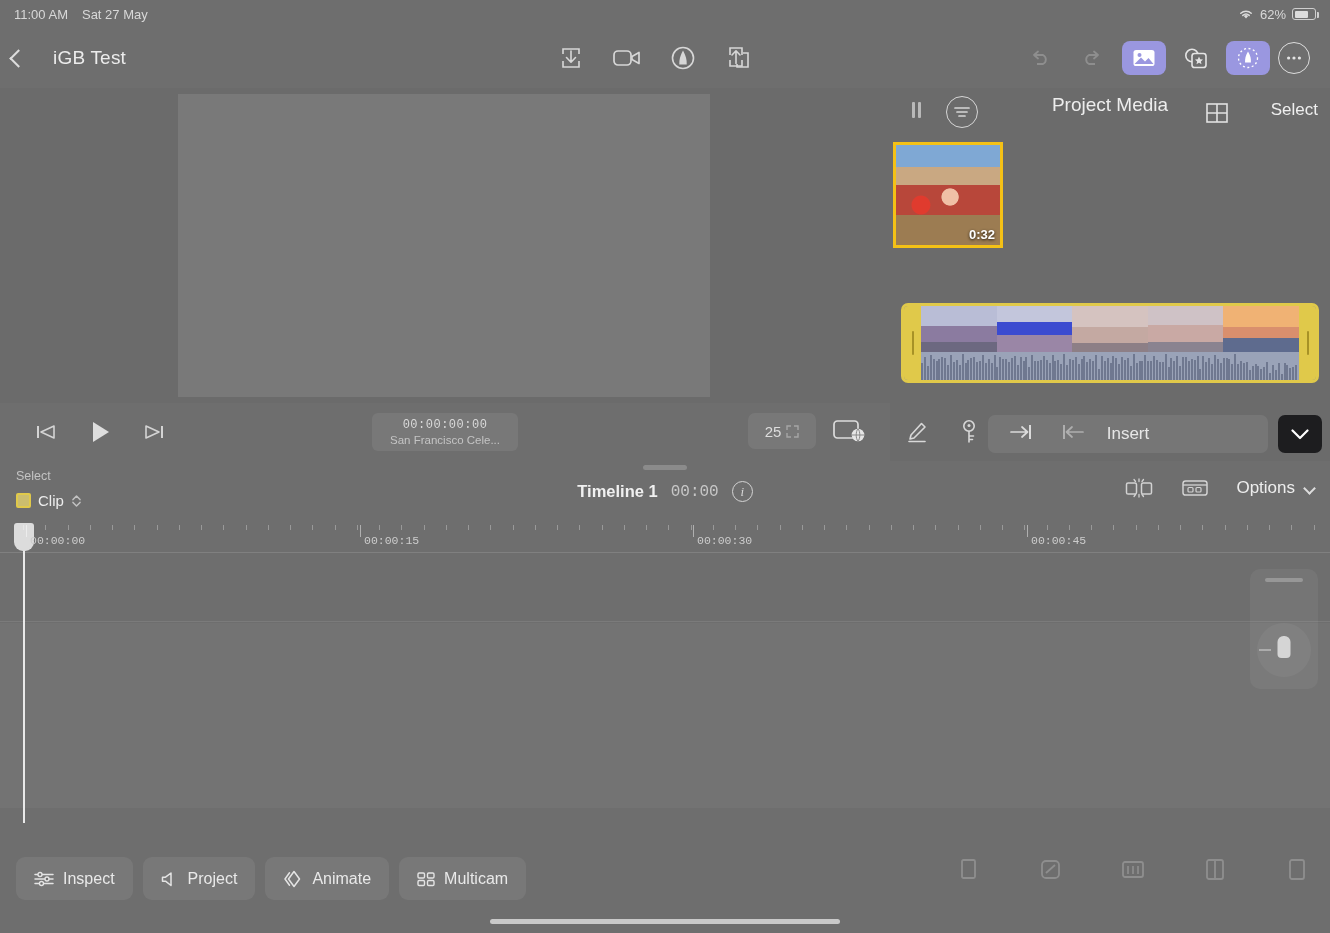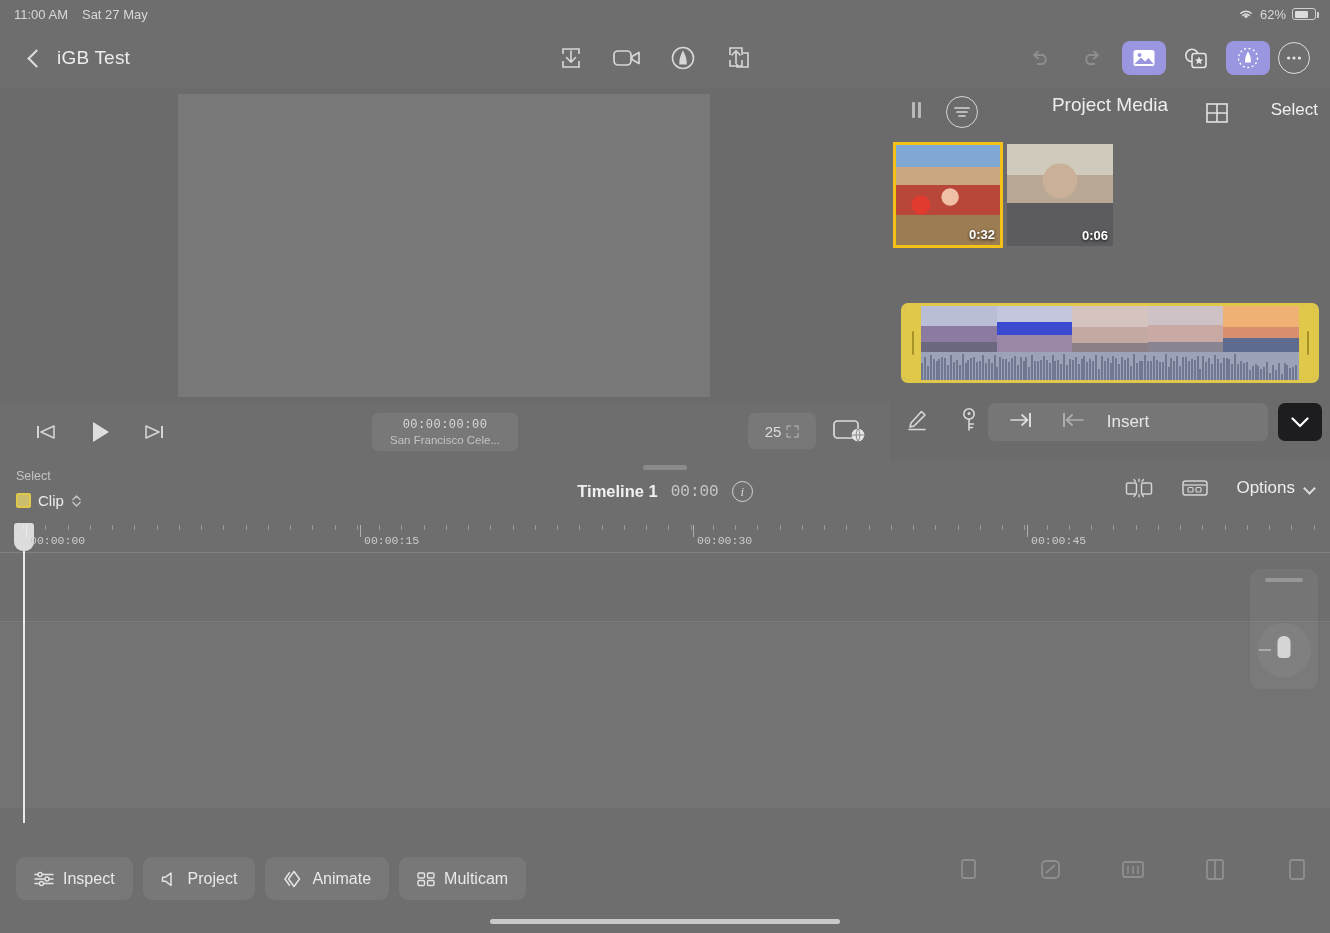--- a/index.html
+++ b/index.html
@@ -28,21 +28,21 @@
   .battery::after{ content:""; position:absolute; right:-3.5px; top:3px; width:2px; height:6px;
     background:#cfcfcf; border-radius:0 1px 1px 0; }
   .battery i{ position:absolute; left:1.5px; top:1.5px; bottom:1.5px; width:60%;
     background:#dcdcdc; border-radius:1px; display:block; }
 
   
   .toolbar {
     position:absolute; top:28px; left:0; width:1330px; height:60px;
     display:flex; align-items:center;
   }
-  .tb-back { display:flex; align-items:center; gap:14px; padding-left:30px; }
+  .tb-back { display:flex; align-items:center; gap:28px; padding-left:12px; }
   .chev-left { width:13px; height:13px; border-left:2.4px solid #ddd; border-bottom:2.4px solid #ddd;
     transform:rotate(45deg); display:block; }
   .proj-title { font-size:19px; color:#ececec; letter-spacing:.2px; }
   .tb-center { position:absolute; left:555px; display:flex; gap:24px; align-items:center; }
   .tb-btn { width:32px; height:32px; display:flex; align-items:center; justify-content:center;
     opacity:.92; }
   .tb-right { position:absolute; right:20px; display:flex; gap:8px; align-items:center; }
   .tb-pill {
     width:44px; height:34px; border-radius:8px; display:flex; align-items:center;
     justify-content:center;
@@ -98,21 +98,21 @@
   .cs-frames { position:absolute; left:17px; right:17px; top:0; height:52px; display:flex; }
   .cs-frames .f { flex:1; height:100%; }
   .cs-wave { position:absolute; left:17px; right:17px; bottom:0; height:28px; background:#9aa3b8;
     overflow:hidden; }
   .cs-wave .bar { position:absolute; bottom:0; width:2px; background:#6f7890; }
   .cs-handle { position:absolute; top:0; bottom:0; width:17px; background:#e0c94a;
     display:flex; align-items:center; justify-content:center; }
   .cs-handle.l { left:0; } .cs-handle.r { right:0; }
   .cs-handle i { width:2px; height:24px; background:rgba(120,100,10,.55); border-radius:1px; display:block; }
 
-  .mp-footer { position:absolute; bottom:12px; left:0; width:440px; height:54px; }
+  .mp-footer { position:absolute; bottom:0; left:0; width:440px; height:54px; }
   .mpf-icons { position:absolute; left:12px; top:10px; display:flex; gap:22px; align-items:center; }
   .mpf-ico { width:30px; height:30px; display:flex; align-items:center; justify-content:center; }
   .insert-btn { position:absolute; right:62px; top:8px; width:280px; height:38px;
     background:rgba(255,255,255,.08); border-radius:7px; display:flex; align-items:center;
     justify-content:center; font-size:17px; color:#e6e6e6; }
   .insert-drop { position:absolute; right:8px; top:8px; width:44px; height:38px;
     background:#1d1d1f; border-radius:7px; display:flex; align-items:center; justify-content:center; }
 
   
   .tl-header { position:absolute; top:461px; left:0; width:1330px; height:62px; }
@@ -365,24 +365,20 @@
           <path d="M13 4 V22 M3 13 H23" stroke="#e2e2e2" stroke-width="1.6"></path>
         </svg>
       </span>
       <span class="mp-select">Select</span>
     </div>
 
     <div class="thumbs">
       <div class="thumb selected" style="left:3px;">
         <div class="inner art-parade"></div>
         <span class="dur">0:32</span>
-      </div>
-      <div class="thumb" style="left:117px;">
-        <div class="inner art-face"></div>
-        <span class="dur">0:06</span>
       </div>
     </div>
 
     <div class="clipstrip">
       <div class="cs-frames">
         <div class="f cf1"></div>
           <div class="f cf2"></div>
           <div class="f cf3"></div>
         <div class="f cf4"></div>
           <div class="f cf5"></div>

